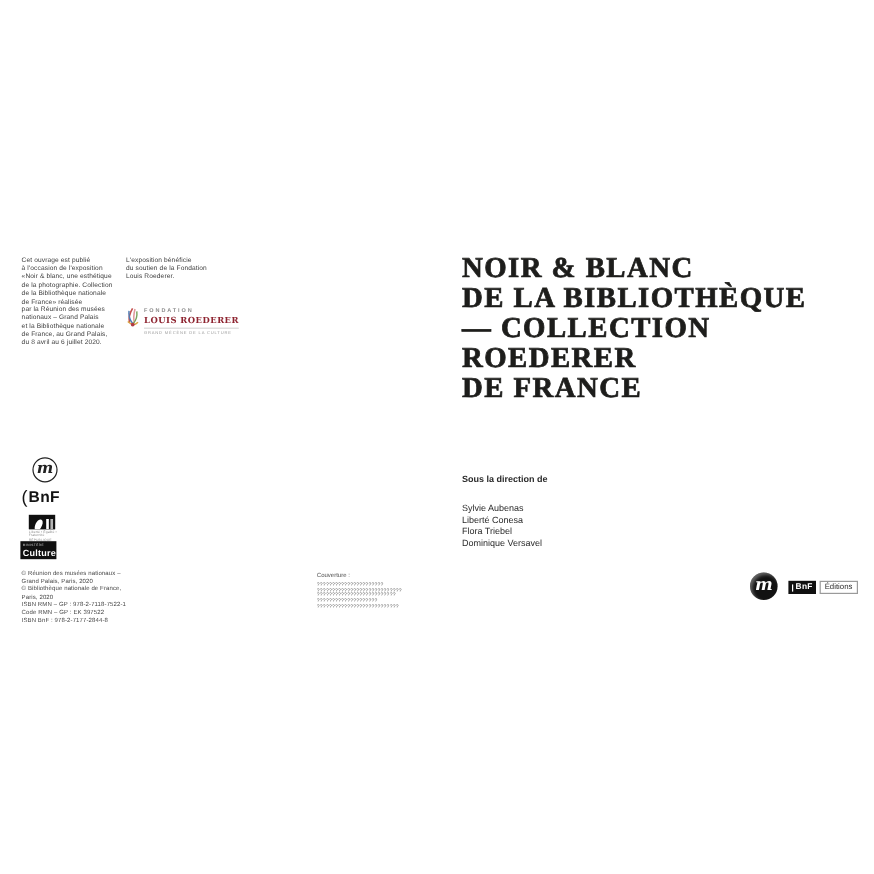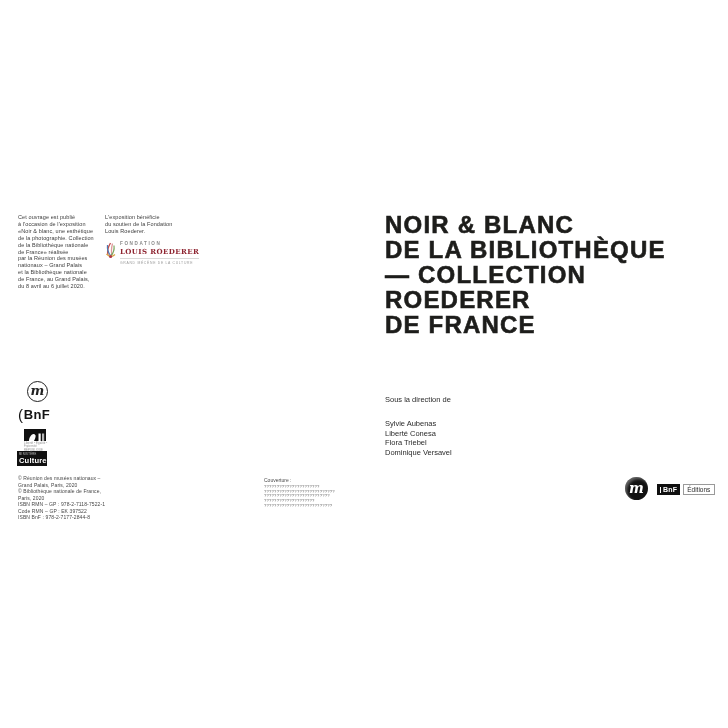--- a/index.html
+++ b/index.html
@@ -21,21 +21,21 @@
   
   .roederer{display:flex;align-items:flex-start;gap:3px;}
   .roederer-text{display:flex;flex-direction:column;}
   .roederer-fondation{font-size:4.6px;letter-spacing:1.6px;color:#8a8a8a;font-weight:700;}
   .roederer-name{font-family:"DejaVu Serif",serif;font-size:7px;font-weight:700;letter-spacing:0.4px;margin-top:1px;}
   .roederer-tagline{font-size:3.4px;letter-spacing:0.7px;color:#9a9a9a;margin-top:2px;border-top:0.5px solid #d8d8d8;padding-top:1.5px;}
 
   
   .main-title{font-weight:700;font-size:24px;line-height:25px;letter-spacing:1.2px;
     color:#1d1d1b;-webkit-text-stroke:0.6px #1d1d1b;}
-  .direction{font-size:7.5px;font-weight:400;color:#2a2a2a;text-align:right;}
+  .direction{font-size:7.5px;font-weight:700;color:#2a2a2a;text-align:right;}
   .editors{font-size:7.5px;line-height:9.5px;color:#2a2a2a;}
 
   
   .m-circle{
     width:21px;height:21px;border-radius:50%;border:1.4px solid #222;background:#fff;
     display:flex;align-items:center;justify-content:center;box-sizing:border-box;
   }
   .m-circle span{font-family:"DejaVu Serif",serif;font-style:italic;font-weight:700;font-size:13px;color:#222;margin-top:-2px;}
   .m-sphere{
     width:23px;height:23px;border-radius:50%;background:#121212;
@@ -79,21 +79,21 @@
 par la Réunion des musées
 nationaux – Grand Palais
 et la Bibliothèque nationale
 de France, au Grand Palais,
 du 8 avril au 6 juillet 2020.</div>
 
   <div class="abs micro pre" style="left:105px;top:214px;width:90px;">L'exposition bénéficie
 du soutien de la Fondation
 Louis Roederer.</div>
 
-  <div class="abs roederer" style="left:104px;top:241px;">
+  <div class="abs roederer" style="left:104px;top:255px;align-items:flex-end;">
     <span style="display:inline-block;">
       <svg width="13" height="19" viewBox="0 0 13 19">
         <path d="M6.5 2 C4 6 3 10 4 14" stroke="#c4514f" stroke-width="1.4" fill="none"></path>
         <path d="M8.5 2.5 C7.5 6.5 7 10.5 8 14" stroke="#e09a9d" stroke-width="1.3" fill="none"></path>
         <path d="M3.5 4 C3 8 4.5 12 6.5 14.5" stroke="#4d7bb4" stroke-width="1.2" fill="none"></path>
         <path d="M10 4.5 C10.5 8.5 9 12.5 7 14.5" stroke="#79a55d" stroke-width="1.2" fill="none"></path>
         <path d="M2.5 13 C5.5 16 8.5 16 11 13.5" stroke="#d8a443" stroke-width="1.2" fill="none"></path>
         <circle cx="6.6" cy="15.5" r="1.6" fill="#b03a44"></circle>
       </svg>
     </span>
@@ -140,21 +140,21 @@
     <div class="cover-credit-label">Couverture :</div>
     <div style="margin-top:2px;">
       <div class="cover-credit-line">??????????????????????</div>
       <div class="cover-credit-line">????????????????????????????</div>
       <div class="cover-credit-line">??????????????????????????</div>
       <div class="cover-credit-line">????????????????????</div>
       <div class="cover-credit-line">???????????????????????????</div>
     </div>
   </div>
 
-  <div class="abs main-title" style="left:385px;top:212px;width:330px;">
+  <div class="abs main-title" style="left:385px;top:212px;width:330px;font-family:Liberation Serif, serif;">
     <div>NOIR &amp; BLANC</div>
     <div>DE LA BIBLIOTHÈQUE</div>
     <div>— COLLECTION</div>
     <div>ROEDERER</div>
     <div>DE FRANCE</div>
   </div>
 
   <div class="abs direction" style="left:385px;top:395px;">Sous la direction de</div>
 
   <div class="abs editors" style="left:385px;top:407px;margin-top:12px;">

